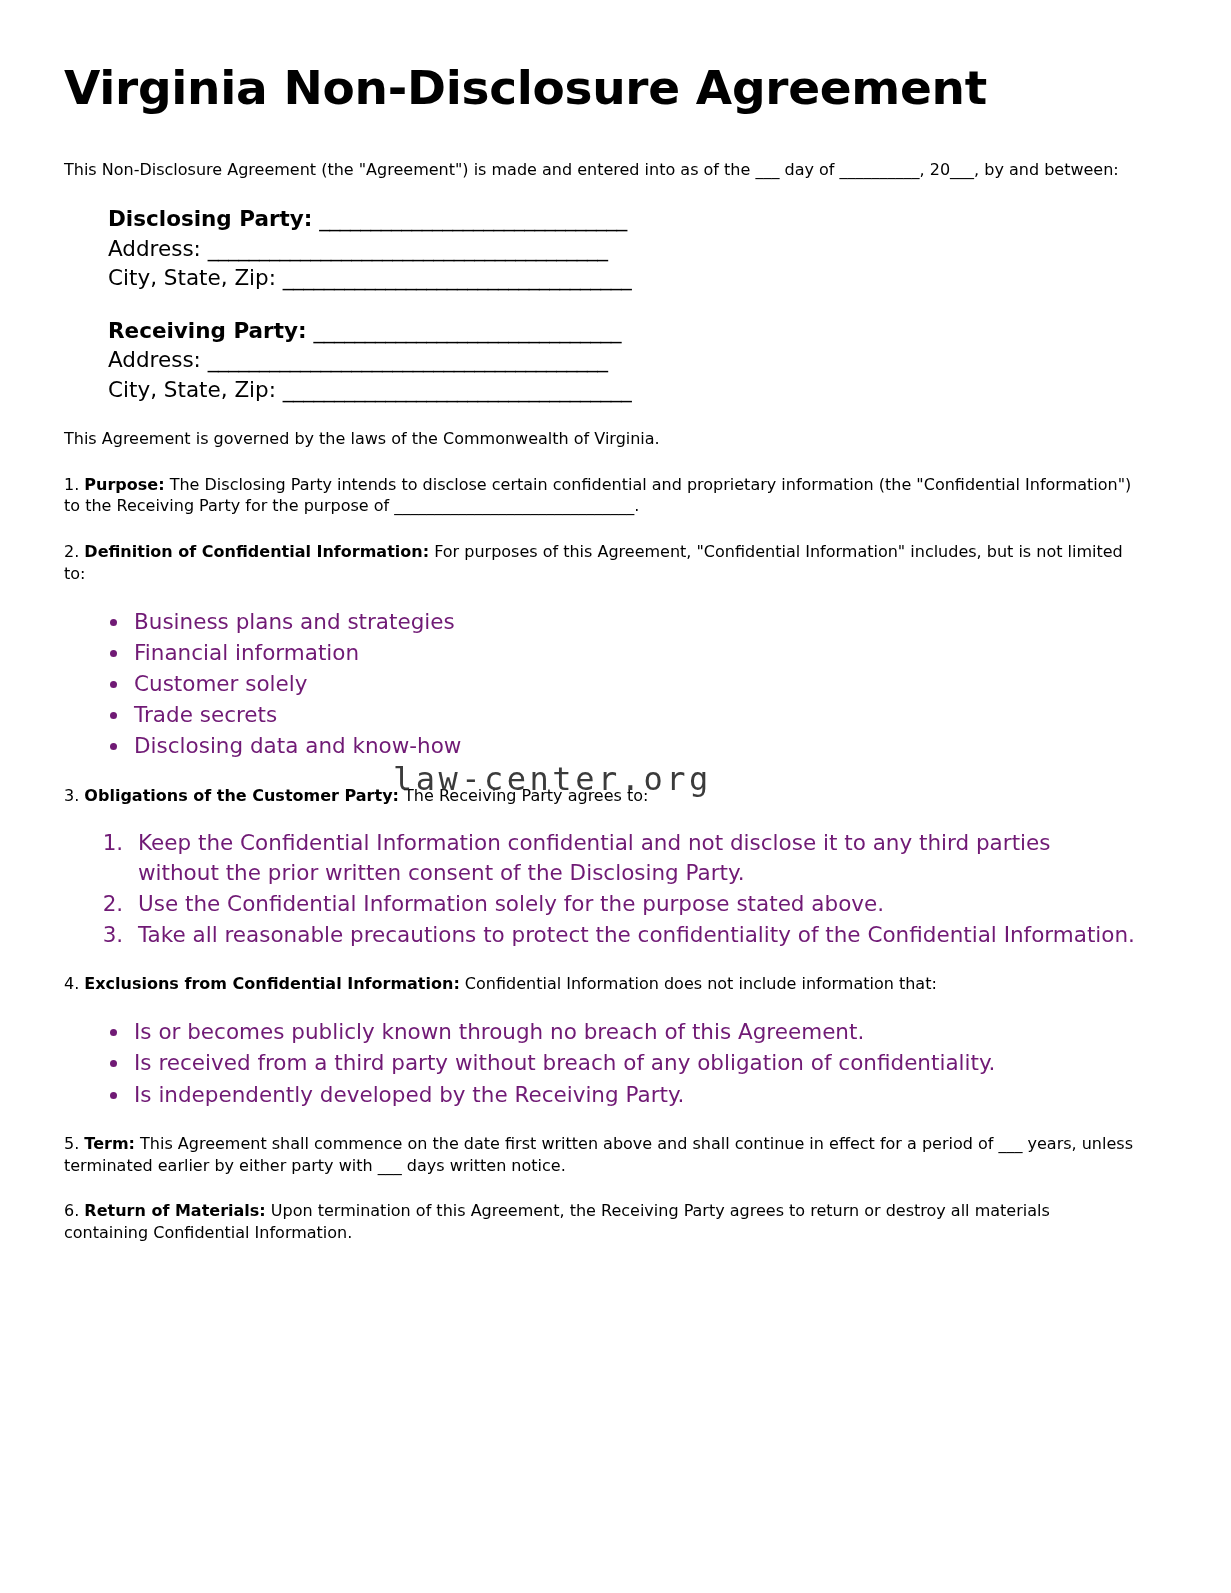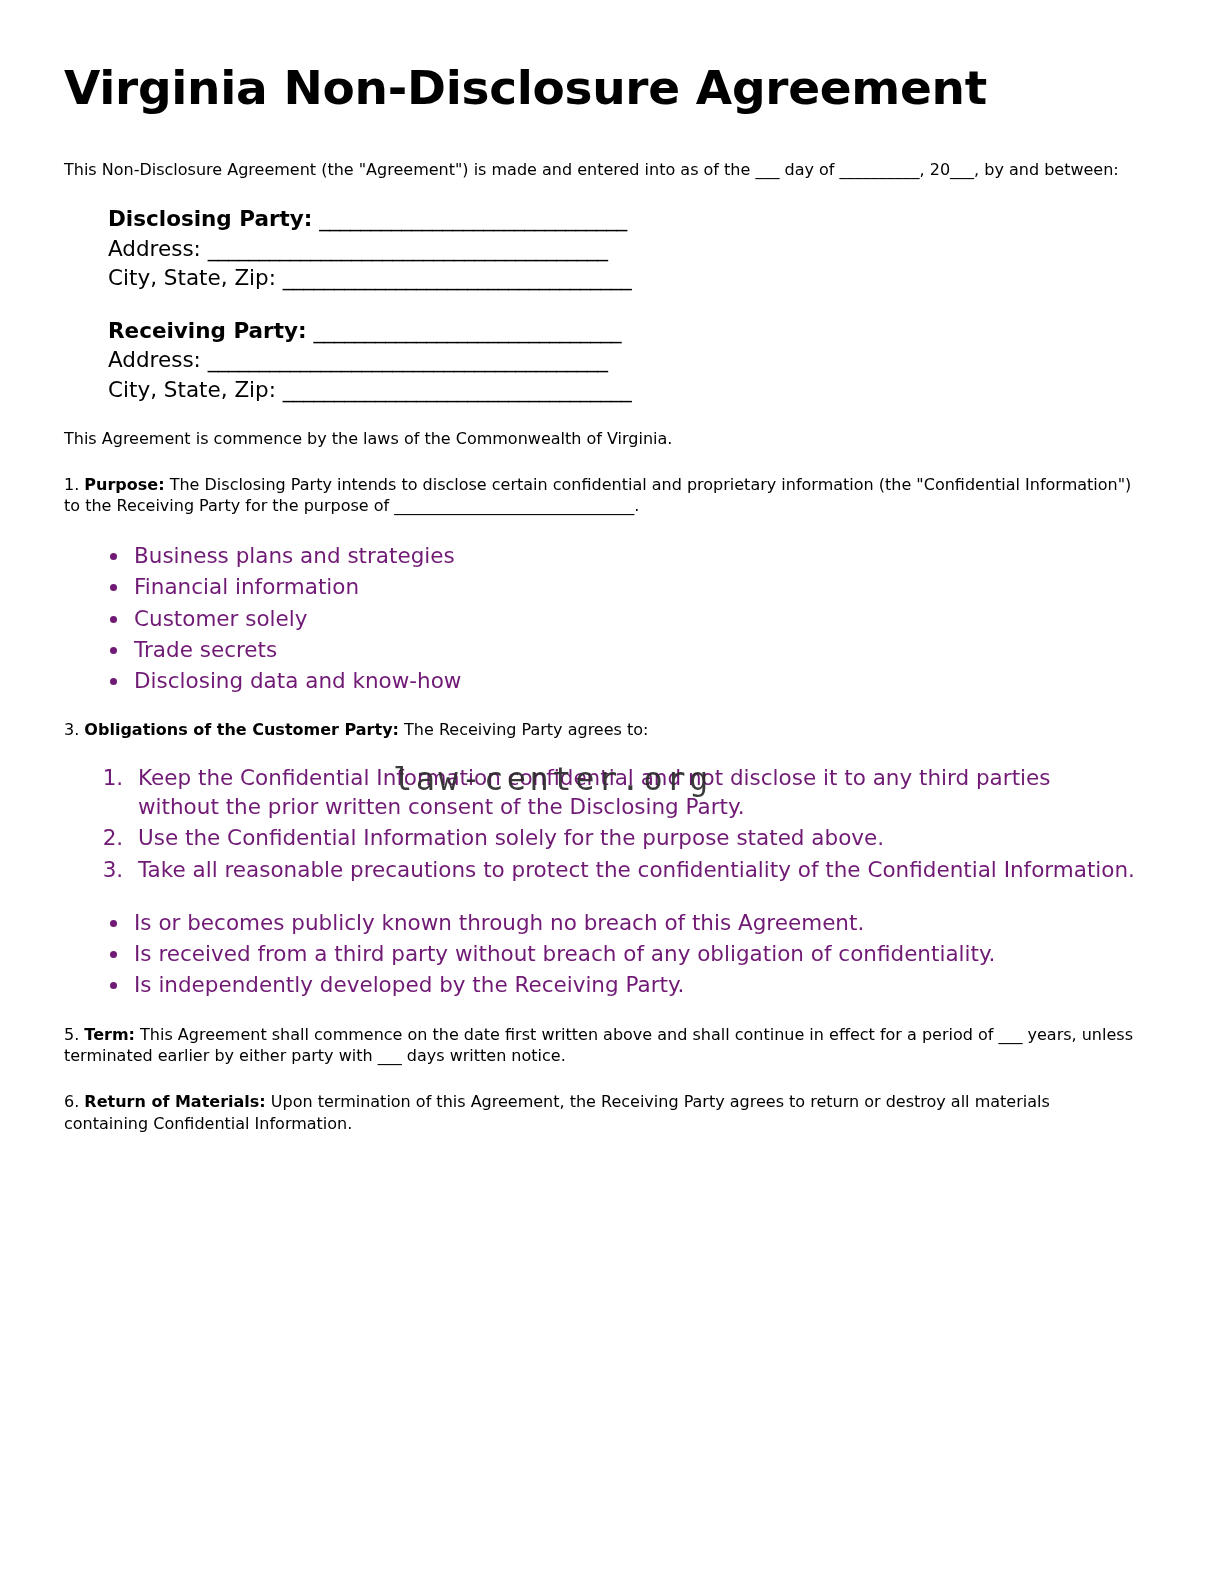--- a/index.html
+++ b/index.html
@@ -119,43 +119,49 @@
         <span class="lbl-b">Receiving Party:</span><span>&nbsp;</span><span class="blank">______________________________</span>
       </div>
       <div class="party-line">
         <span>Address:</span><span>&nbsp;</span><span class="blank">_______________________________________</span>
       </div>
       <div class="party-line">
         <span>City, State, Zip:</span><span>&nbsp;</span><span class="blank">__________________________________</span>
       </div>
     </div>
 
-    <p class="para">This Agreement is commence by the laws of the Commonwealth of Virginia.</p>
+    <p class="para">This Agreement is governed by the laws of the Commonwealth of Virginia.</p>
 
     <p class="para">
       <span>1.</span><span>&nbsp;</span><span class="sec-label">Purpose:</span><span> The Disclosing Party intends to disclose certain confidential and proprietary information (the "Confidential Information") to the Receiving Party for the purpose of ______________________________.</span>
     </p>
 
+    <p class="para tight">
+      <span>2.</span><span>&nbsp;</span><span class="sec-label">Definition of Confidential Information:</span><span> For purposes of this Agreement, "Confidential Information" includes, but is not limited to:</span>
+    </p>
     <ul class="doc-list" style="margin-top:22px;">
       <li>Business plans and strategies</li>
       <li>Financial information</li>
       <li>Customer solely</li>
       <li>Trade secrets</li>
       <li>Disclosing data and know-how</li>
     </ul>
 
     <p class="para tight">
       <span>3.</span><span>&nbsp;</span><span class="sec-label">Obligations of the Customer Party:</span><span> The Receiving Party agrees to:</span>
     </p>
     <ol class="doc-list" style="margin-top:22px;">
       <li>Keep the Confidential Information confidential and not disclose it to any third parties without the prior written consent of the Disclosing Party.</li>
       <li>Use the Confidential Information solely for the purpose stated above.</li>
       <li>Take all reasonable precautions to protect the confidentiality of the Confidential Information.</li>
     </ol>
 
+    <p class="para tight">
+      <span>4.</span><span>&nbsp;</span><span class="sec-label">Exclusions from Confidential Information:</span><span> Confidential Information does not include information that:</span>
+    </p>
     <ul class="doc-list" style="margin-top:22px;">
       <li>Is or becomes publicly known through no breach of this Agreement.</li>
       <li>Is received from a third party without breach of any obligation of confidentiality.</li>
       <li>Is independently developed by the Receiving Party.</li>
     </ul>
 
     <p class="para">
       <span>5.</span><span>&nbsp;</span><span class="sec-label">Term:</span><span> This Agreement shall commence on the date first written above and shall continue in effect for a period of ___ years, unless terminated earlier by either party with ___ days written notice.</span>
     </p>
 

